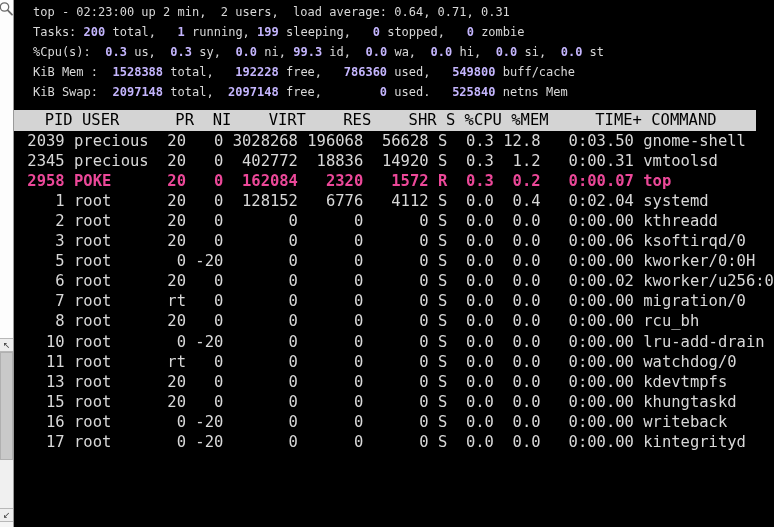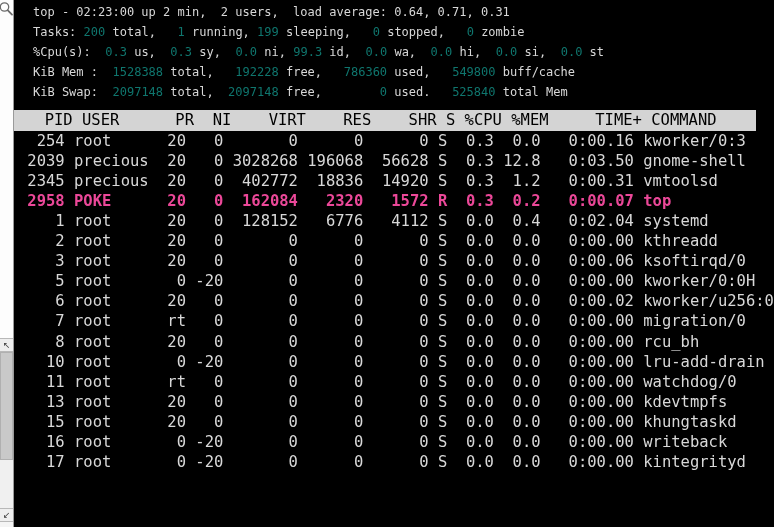--- a/index.html
+++ b/index.html
@@ -112,21 +112,21 @@
   .line {
     height: 20.1px;
     line-height: 20.1px;
     white-space: pre;
     font-size: 12px;
     letter-spacing: 0px;
     color: #d8d8d8;
     padding-left: 19px;
     font-family: "DejaVu Sans Mono", "Liberation Mono", monospace;
   }
-  .line b { font-weight: normal; color: #0f766e; }
+  .line b { font-weight: bold; color: #c4b5fd; }
 
   .hdr-row {
     height: 20.1px;
     line-height: 20.1px;
     white-space: pre;
     font-size: 15.5px;
     background: #d4d4d4;
     color: #000000;
     padding-left: 12px;
     width: 742px;
@@ -179,28 +179,27 @@
     <div class="term-inner">
 
       <div class="line">top - 02:23:00 up 2 min,  2 users,  load average: 0.64, 0.71, 0.31</div>
 
       <div class="line"><span>Tasks:</span> <b>200</b> <span>total,</span>   <b>1</b> <span>running,</span> <b>199</b> <span>sleeping,</span>   <b>0</b> <span>stopped,</span>   <b>0</b> <span>zombie</span></div>
 
       <div class="line"><span>%Cpu(s):</span>  <b>0.3</b> <span>us,</span>  <b>0.3</b> <span>sy,</span>  <b>0.0</b> <span>ni,</span> <b>99.3</b> <span>id,</span>  <b>0.0</b> <span>wa,</span>  <b>0.0</b> <span>hi,</span>  <b>0.0</b> <span>si,</span>  <b>0.0</b> <span>st</span></div>
 
       <div class="line"><span>KiB Mem :</span>  <b>1528388</b> <span>total,</span>   <b>192228</b> <span>free,</span>   <b>786360</b> <span>used,</span>   <b>549800</b> <span>buff/cache</span></div>
 
-      <div class="line"><span>KiB Swap:</span>  <b>2097148</b> <span>total,</span>  <b>2097148</b> <span>free,</span>        <b>0</b> <span>used.</span>   <b>525840</b> <span>total Mem</span></div>
+      <div class="line"><span>KiB Swap:</span>  <b>2097148</b> <span>total,</span>  <b>2097148</b> <span>free,</span>        <b>0</b> <span>used.</span>   <b>525840</b> <span>netns Mem</span></div>
 
       <div class="spacer"></div>
 
       <div class="hdr-row">  PID USER      PR  NI    VIRT    RES    SHR S %CPU %MEM     TIME+ COMMAND</div>
 
       <div id="rows">
-          <div class="proc-row">  254 root      20   0       0      0      0 S  0.3  0.0   0:00.16 kworker/0:3</div>
           <div class="proc-row"> 2039 precious  20   0 3028268 196068  56628 S  0.3 12.8   0:03.50 gnome-shell</div>
           <div class="proc-row"> 2345 precious  20   0  402772  18836  14920 S  0.3  1.2   0:00.31 vmtoolsd</div>
           <div class="proc-row bold"> 2958 POKE      20   0  162084   2320   1572 R  0.3  0.2   0:00.07 top</div>
           <div class="proc-row">    1 root      20   0  128152   6776   4112 S  0.0  0.4   0:02.04 systemd</div>
           <div class="proc-row">    2 root      20   0       0      0      0 S  0.0  0.0   0:00.00 kthreadd</div>
           <div class="proc-row">    3 root      20   0       0      0      0 S  0.0  0.0   0:00.06 ksoftirqd/0</div>
           <div class="proc-row">    5 root       0 -20       0      0      0 S  0.0  0.0   0:00.00 kworker/0:0H</div>
           <div class="proc-row">    6 root      20   0       0      0      0 S  0.0  0.0   0:00.02 kworker/u256:0</div>
           <div class="proc-row">    7 root      rt   0       0      0      0 S  0.0  0.0   0:00.00 migration/0</div>
           <div class="proc-row">    8 root      20   0       0      0      0 S  0.0  0.0   0:00.00 rcu_bh</div>

